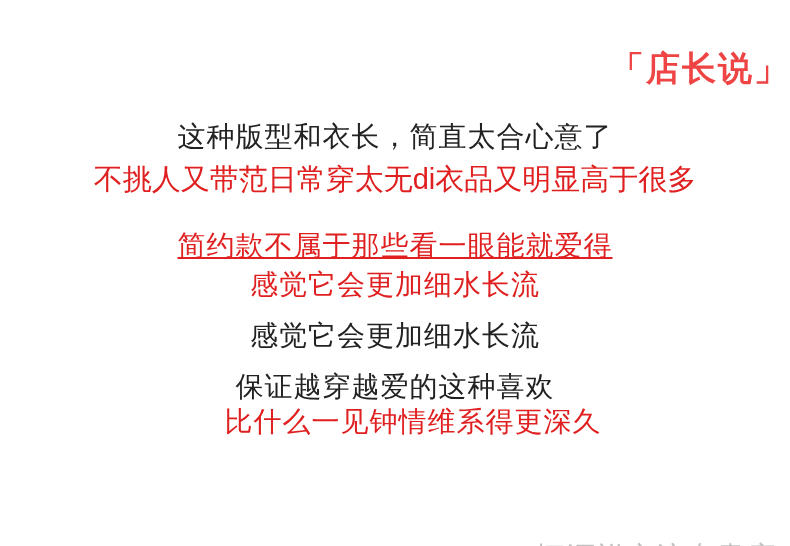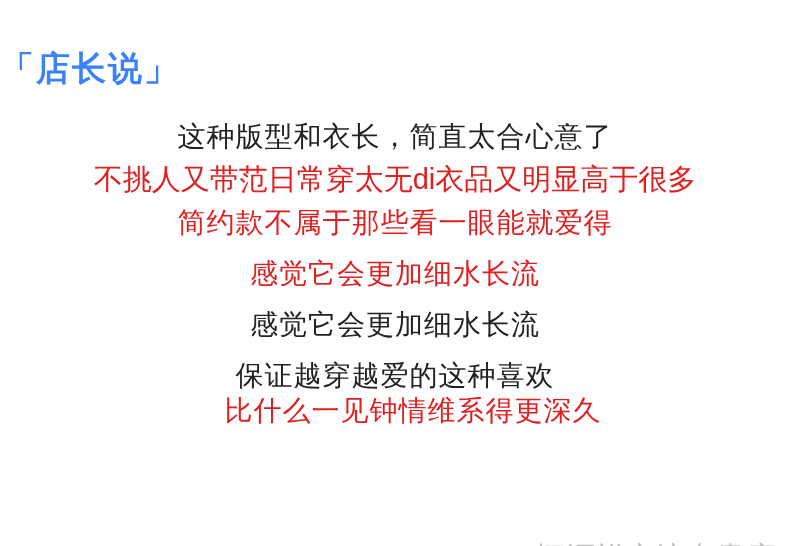--- a/index.html
+++ b/index.html
@@ -14,25 +14,25 @@
     font-family: "Liberation Sans", sans-serif;
   }
   #page {
     position: relative;
     width: 790px;
     height: 546px;
     background: #ffffff;
     box-sizing: border-box;
   }
   .title {
-    text-align: left;
+    text-align: right;
     font-family: "Liberation Sans", sans-serif;
     font-weight: bold;
     font-size: 34px;
-    color: #3b82f6;
+    color: #ef4444;
     letter-spacing: 2px;
     margin-top: 48px;
     margin-bottom: 0;
     line-height: 1.2;
   }
   .lines {
     margin-top: 34px;
     display: flex;
     flex-direction: column;
     align-items: center;
@@ -42,22 +42,22 @@
     font-family: "Liberation Sans", sans-serif;
     font-size: 28px;
     line-height: 1.0;
     letter-spacing: 1px;
     white-space: nowrap;
   }
   .line.dark { color: #222222; }
   .line.red  { color: #e02020; }
 
   .l1 { margin-bottom: 14px; }
-  .l2 { margin-bottom: 15px; font-size: 29px; letter-spacing: 0px; }
-  .l3 { margin-bottom: 23px; }
+  .l2 { margin-bottom: 38px; font-size: 29px; letter-spacing: 0px; }
+  .l3 { margin-bottom: 11px; text-decoration: underline; }
   .l4 { margin-bottom: 23px; }
   .l5 { margin-bottom: 23px; }
   .l6 { margin-bottom: 7px; }
   .l7 { margin-bottom: 0; margin-left: 36px; }
 
   .watermark {
     position: absolute;
     right: 14px;
     bottom: 16px;
     font-family: "Liberation Sans", sans-serif;

